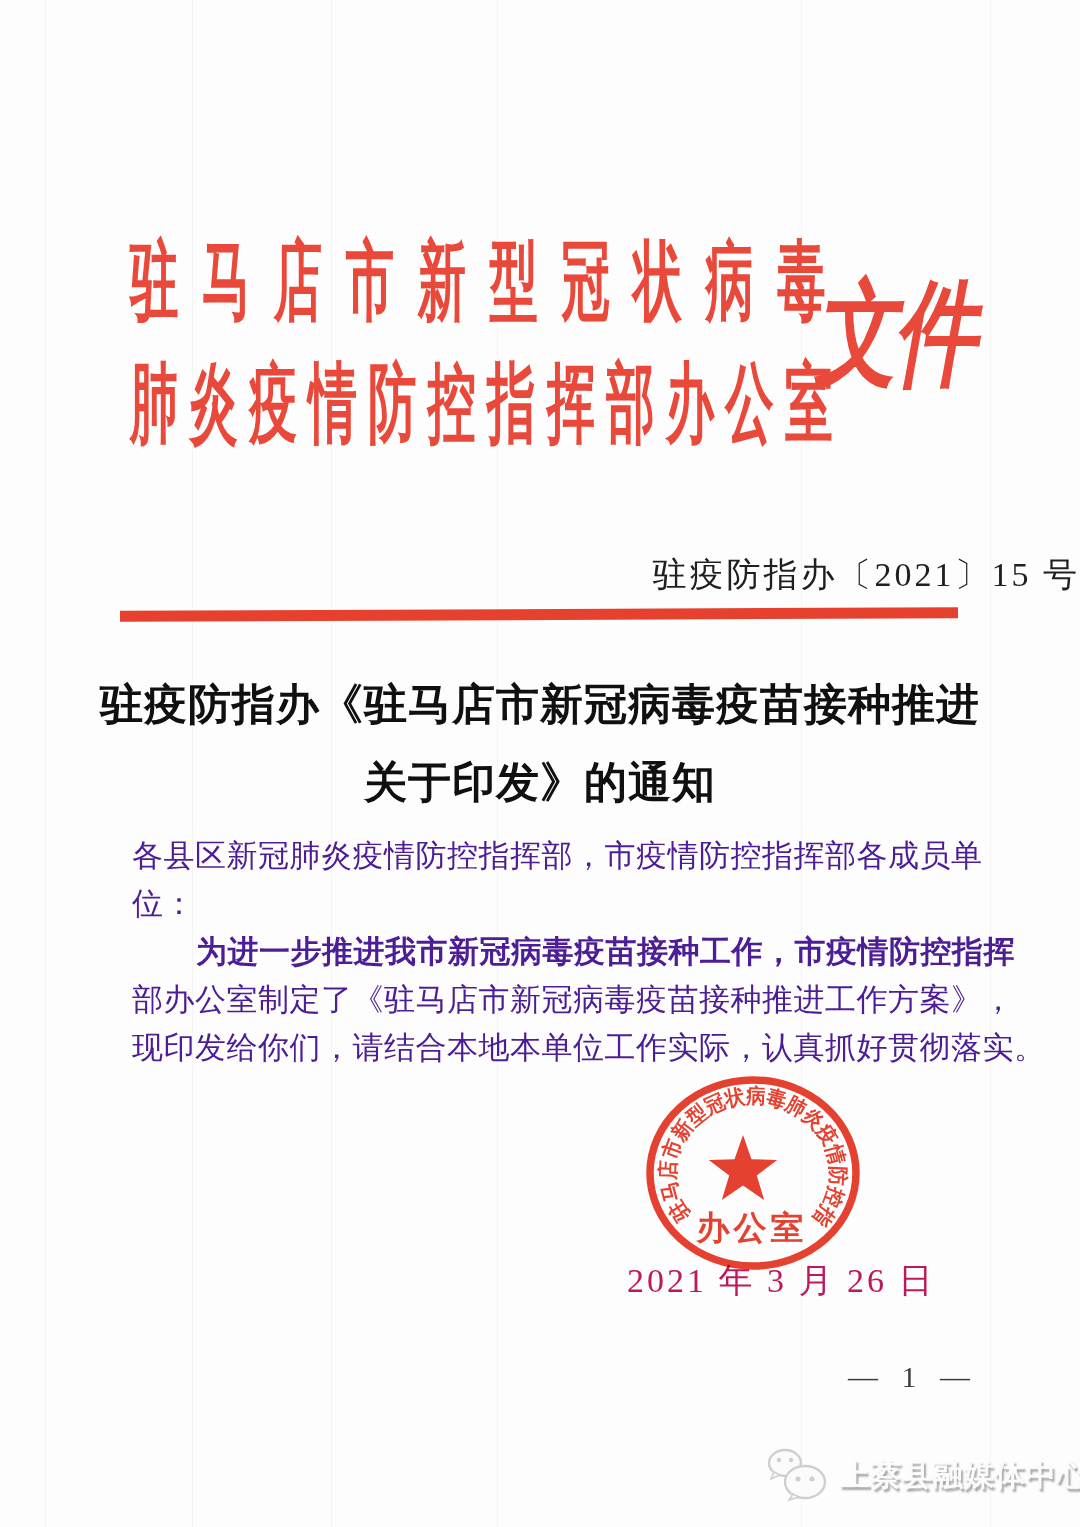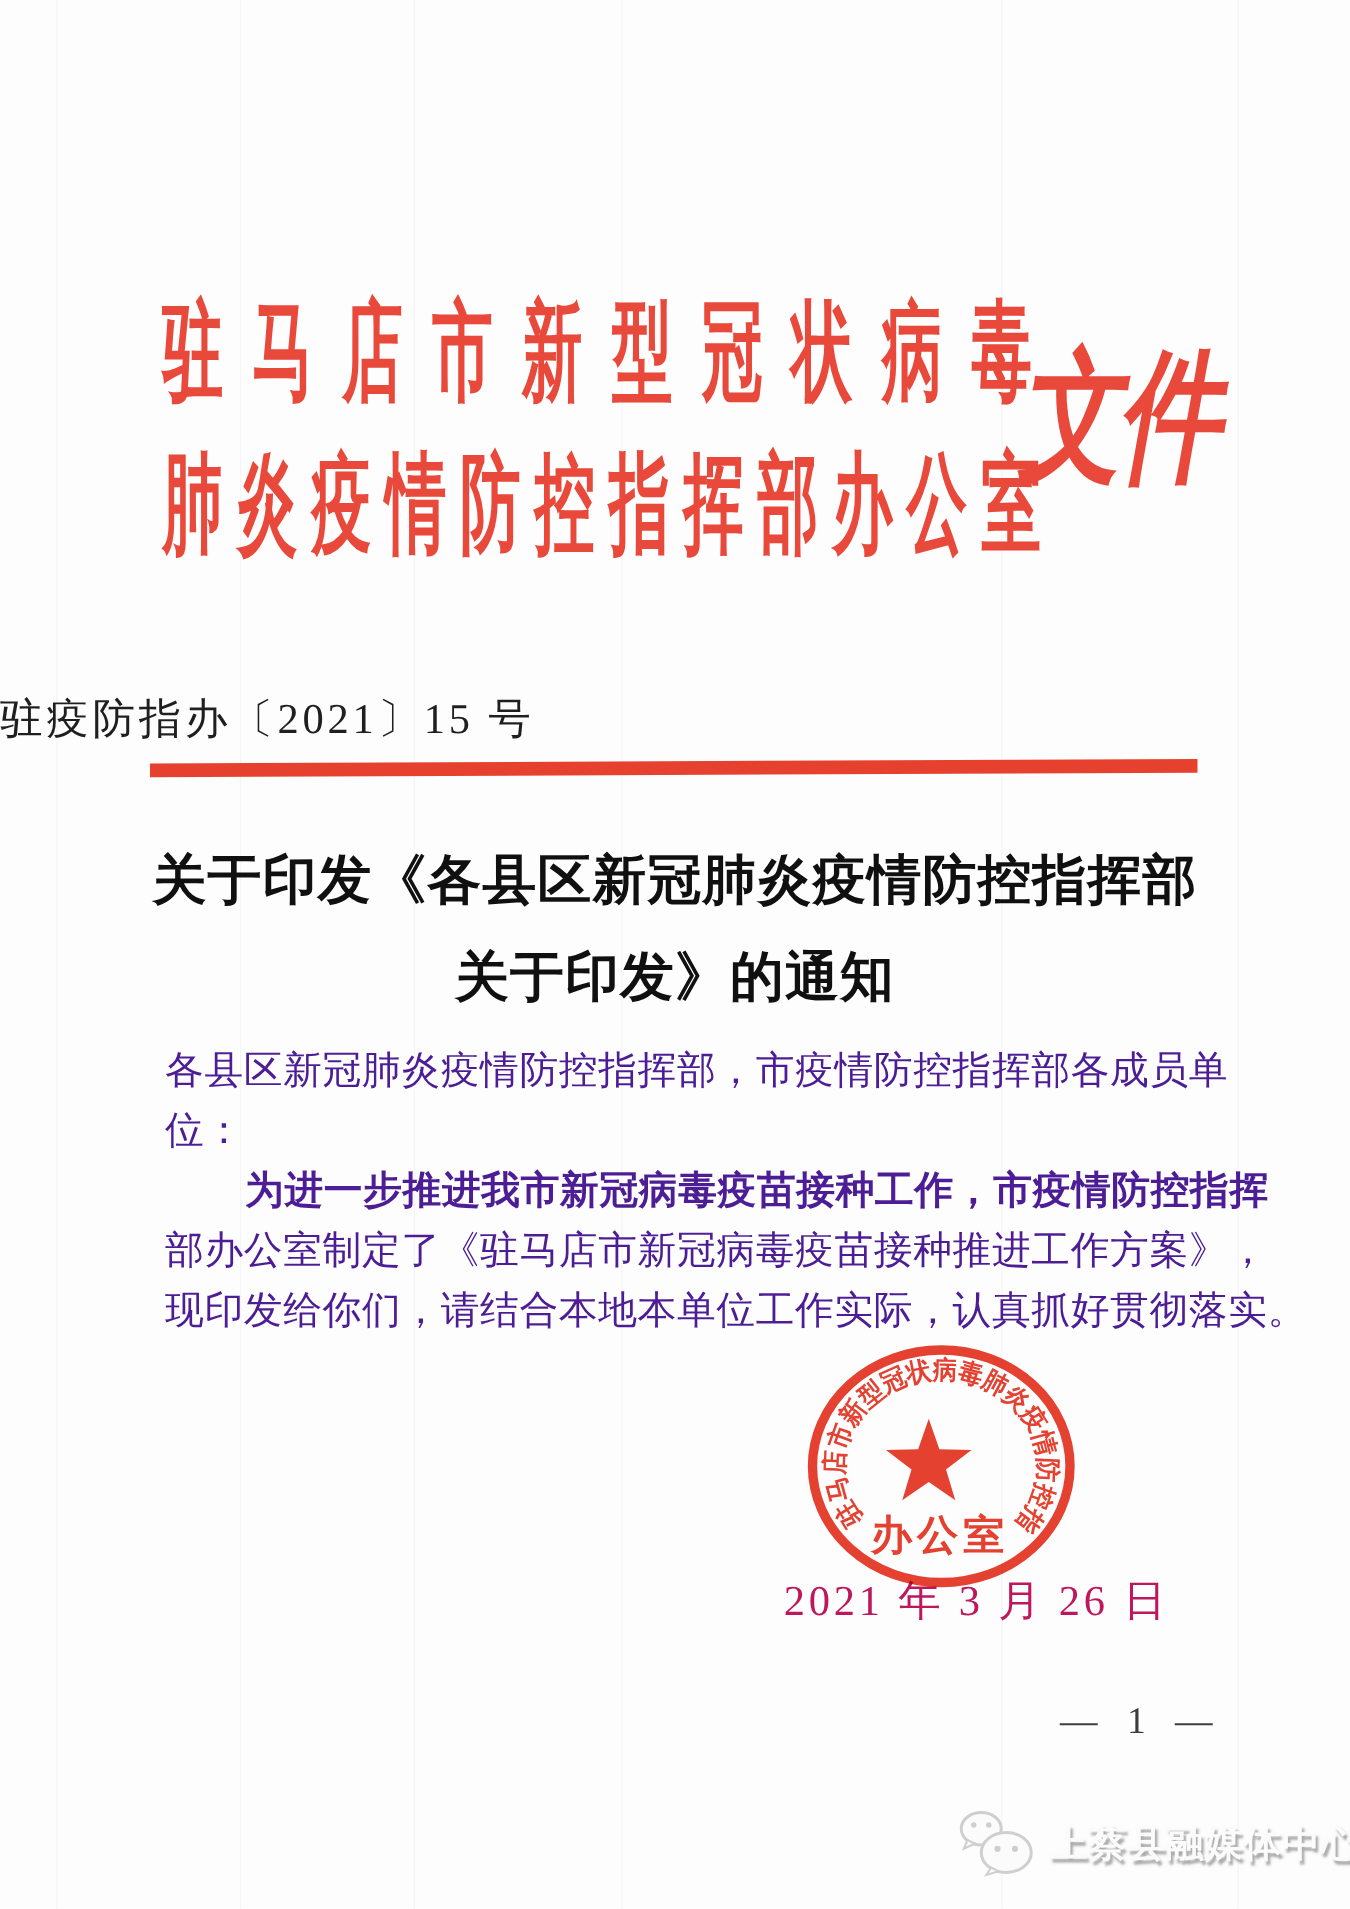--- a/index.html
+++ b/index.html
@@ -32,21 +32,21 @@
     position:absolute;left:705px;top:28px;
     font-size:110px;font-weight:bold;white-space:nowrap;
     transform:scale(0.75,1.05) skewX(-14deg);
     transform-origin:left top;
     letter-spacing:-4px;
   }
 
   
   .doc-number{
     position:absolute;left:0;top:552px;width:1080px;
-    text-align:left;font-size:34px;color:#1f1f1f;letter-spacing:3px;
+    text-align:right;font-size:34px;color:#1f1f1f;letter-spacing:3px;
   }
   .red-divider{
     position:absolute;left:120px;top:609px;width:838px;height:11px;
     background:#e6402e;transform:rotate(-0.25deg);
   }
 
   
   .doc-title{
     position:absolute;left:0;top:666px;width:1080px;
     text-align:center;color:#101010;font-weight:bold;
@@ -106,21 +106,21 @@
     <div class="org-line l1">驻马店市新型冠状病毒</div>
     <div class="org-line l2">肺炎疫情防控指挥部办公室</div>
     <div class="doc-type">文件</div>
   </div>
 
   <div class="doc-number">驻疫防指办〔2021〕15 号</div>
 
   <div class="red-divider"></div>
 
   <div class="doc-title">
-    <div>关于印发《各县区新冠肺炎疫情防控指挥部</div>
+    <div>驻疫防指办《驻马店市新冠病毒疫苗接种推进</div>
     <div>关于印发》的通知</div>
   </div>
 
   <div class="doc-body">
     <div class="body-line">各县区新冠肺炎疫情防控指挥部，市疫情防控指挥部各成员单</div>
     <div class="body-line">位：</div>
     <div class="body-line indent">为进一步推进我市新冠病毒疫苗接种工作，市疫情防控指挥</div>
     <div class="body-line">部办公室制定了《驻马店市新冠病毒疫苗接种推进工作方案》，</div>
     <div class="body-line">现印发给你们，请结合本地本单位工作实际，认真抓好贯彻落实。</div>
   </div>

